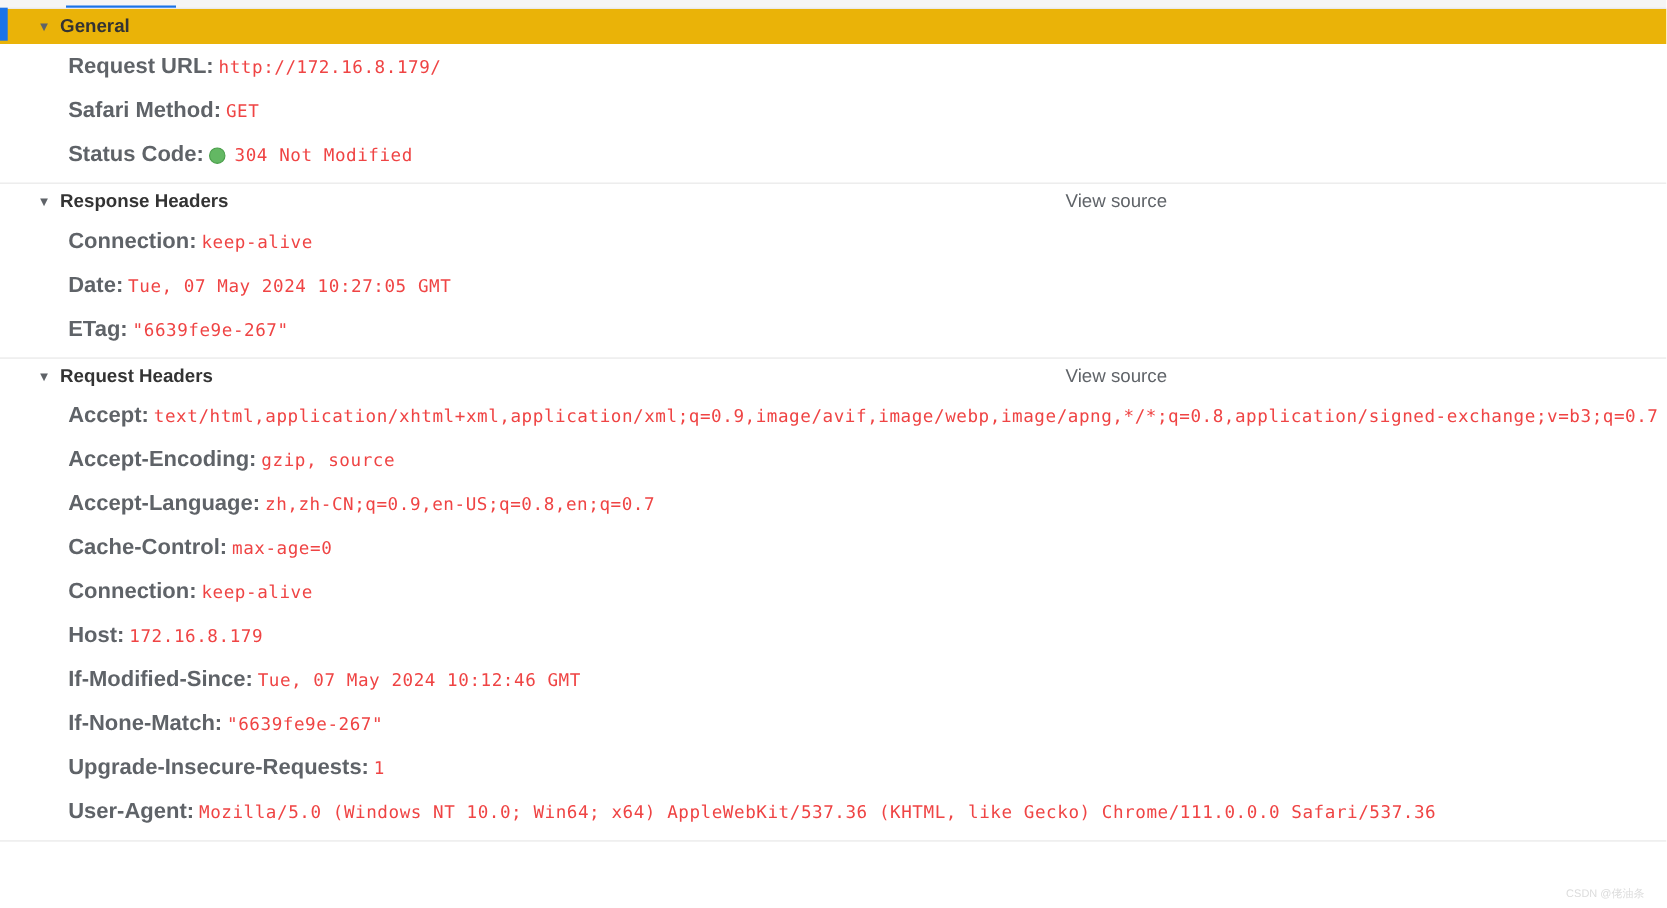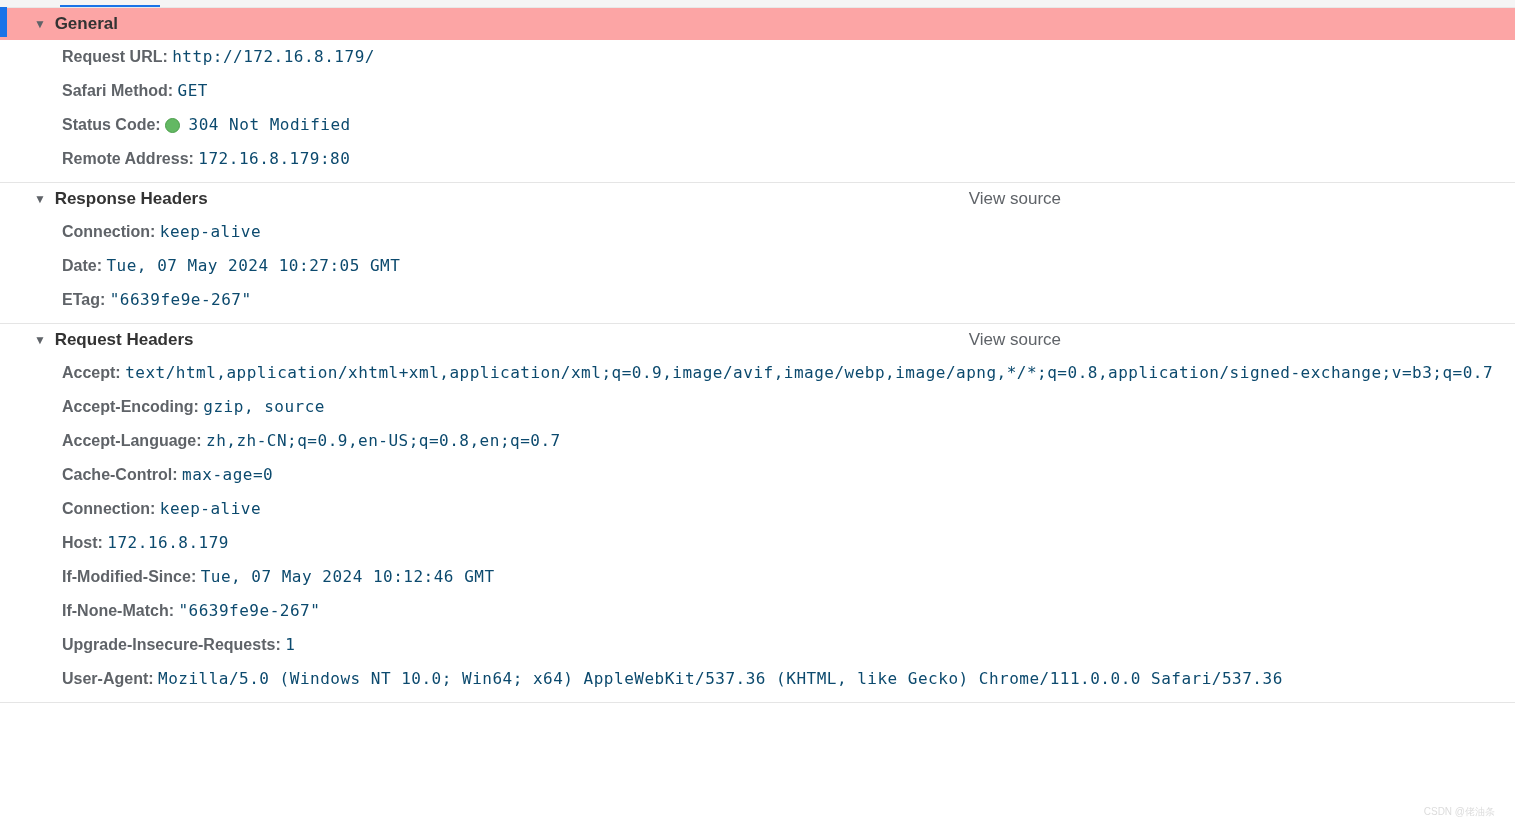--- a/index.html
+++ b/index.html
@@ -1,27 +1,27 @@
 <!DOCTYPE html>
 <html><head>
 <meta charset="utf-8">
 <style>
   html,body{margin:0;padding:0;background:#ffffff;font-family:"Segoe UI",Arial,sans-serif;font-size:16px;color:#202124;}
   .root{width:1515px;height:825px;position:relative;overflow:hidden;}
   .top-stripe{height:7px;background:#f5f5f5;border-bottom:1px solid #e8e8e8;position:relative;}
   .blue-tab{position:absolute;left:0;top:7px;width:7px;height:30px;background:#1a73e8;}
   .blue-line{position:absolute;left:60px;top:5px;width:100px;height:2px;background:#1a73e8;}
   .section-title{padding:6px 34px;font-weight:700;font-size:17px;color:#333;cursor:pointer;}
-  .section-title.grey{background:#fca5a5;}
+  .section-title.grey{background:#eab308;}
   .section-title .chev{display:inline-block;margin-right:4px;font-size:12px;color:#5f6368;transform:translateY(-1px);}
   .section-title .view-source{font-weight:400;color:#5f6368;float:right;padding-right:420px;font-size:17px;}
   .kv-block{padding:0 0 6px 62px;}
   .kv-row{padding:5px 0;line-height:1.5;}
-  .kv-row .k{font-weight:700;color:#5f6368;font-size:16px;}
-  .kv-row .v{font-family:Consolas,Menlo,monospace;font-size:16px;color:#0c4a6e;letter-spacing:0.5px;}
+  .kv-row .k{font-weight:700;color:#5f6368;font-size:20px;}
+  .kv-row .v{font-family:Consolas,Menlo,monospace;font-size:16px;color:#ef4444;letter-spacing:0.5px;}
   .status-dot{display:inline-block;width:13px;height:13px;border-radius:50%;background:#63b863;vertical-align:middle;margin-right:4px;border:1px solid #4a9e4a;}
   .sep{border-top:1px solid #e5e5e5;}
   .watermark{position:absolute;bottom:6px;right:20px;font-size:10px;color:#dcdcdc;font-family:Arial,sans-serif;}
 </style>
 </head>
 <body>
 
 <div class="root">
 
   <div class="top-stripe">
@@ -39,24 +39,20 @@
       <span class="v">http://172.16.8.179/</span>
     </div>
     <div class="kv-row">
       <span class="k">Safari Method:</span>
       <span class="v">GET</span>
     </div>
     <div class="kv-row">
       <span class="k">Status Code:</span>
       <span class="status-dot"></span>
       <span class="v">304 Not Modified</span>
-    </div>
-    <div class="kv-row">
-      <span class="k">Remote Address:</span>
-      <span class="v">172.16.8.179:80</span>
     </div>
   </div>
 
   <div class="sep"></div>
 
   <div class="section-title">
     <span class="chev">▼</span>
     <span>Response Headers</span>
     <span class="view-source">View source</span>
   </div>

